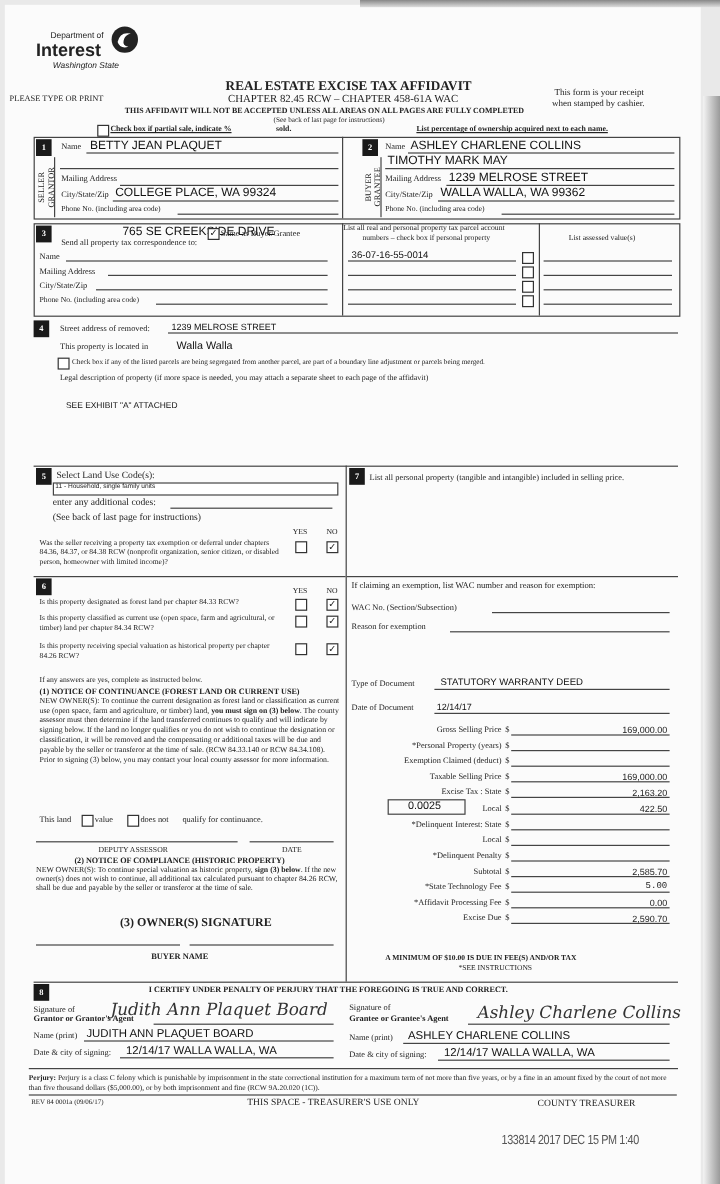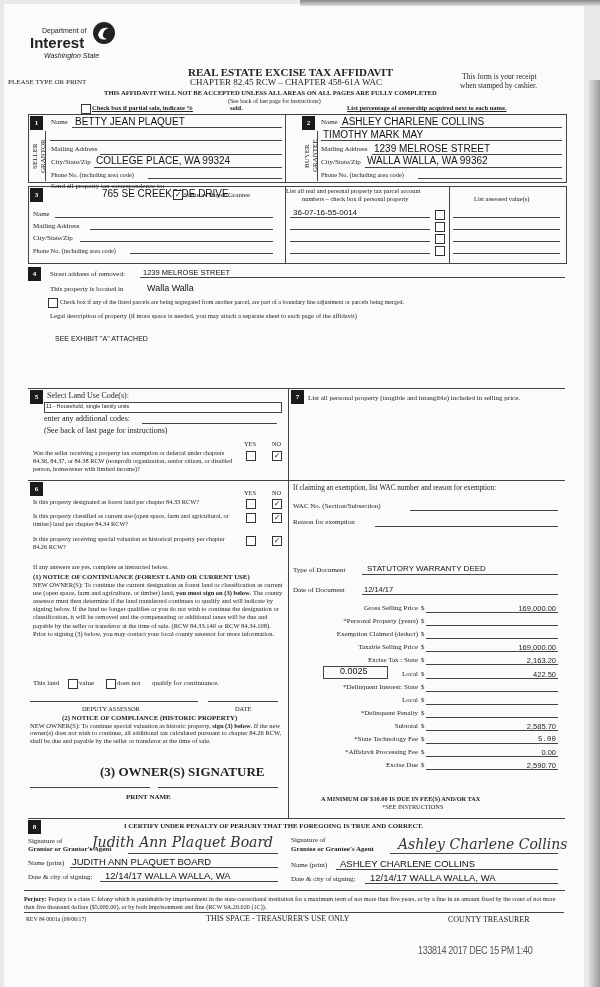--- a/index.html
+++ b/index.html
@@ -82,21 +82,21 @@
 <div class="lbl" style="left:321px;top:158px;">City/State/Zip</div>
 <div class="line" style="left:365px;top:167px;width:197px;"></div>
 <div class="val" style="left:367px;top:155px;">WALLA WALLA, WA  99362</div>
 <div class="lbl small" style="left:321px;top:171px;">Phone No. (including area code)</div>
 <div class="line" style="left:418px;top:178px;width:144px;"></div>
 
 <div class="box" style="left:28px;top:186px;width:537px;height:76px;"></div>
 <div class="abs" style="left:285px;top:186px;width:1px;height:77px;background:#444;"></div>
 <div class="abs" style="left:449px;top:186px;width:1px;height:77px;background:#444;"></div>
 <div class="num" style="left:30px;top:188px;">3</div>
-<div class="lbl" style="left:51px;top:182px;font-family:Liberation Serif, serif;">Send all property tax correspondence to:</div>
+<div class="lbl" style="left:51px;top:198px;font-family:Liberation Serif, serif;">Send all property tax correspondence to:</div>
 <div class="cb" style="left:173px;top:190px;">✓</div>
 <div class="lbl" style="left:184px;top:191px;">Same as Buyer/Grantee</div>
 <div class="lbl" style="left:33px;top:210px;">Name</div>
 <div class="line" style="left:55px;top:217px;width:218px;"></div>
 <div class="lbl" style="left:33px;top:222px;">Mailing Address</div>
 <div class="line" style="left:90px;top:229px;width:183px;"></div>
 <div class="lbl" style="left:33px;top:234px;">City/State/Zip</div>
 <div class="line" style="left:80px;top:241px;width:193px;"></div>
 <div class="lbl small" style="left:33px;top:247px;">Phone No. (including area code)</div>
 <div class="line" style="left:130px;top:253px;width:143px;"></div>
@@ -181,24 +181,24 @@
 <div class="lbl" style="left:152px;top:679px;">qualify for continuance.</div>
 <div class="line" style="left:30px;top:701px;width:168px;"></div>
 <div class="line" style="left:208px;top:701px;width:70px;"></div>
 <div class="lbl small" style="left:82px;top:705px;">DEPUTY ASSESSOR</div>
 <div class="lbl small" style="left:235px;top:705px;">DATE</div>
 <div class="lbl" style="left:62px;top:714px;font-weight:bold;font-size:6.8px;">(2) NOTICE OF COMPLIANCE (HISTORIC PROPERTY)</div>
 <div class="abs" style="left:30px;top:722px;width:255px;font-size:6.5px;line-height:7.4px;">
   <span>NEW OWNER(S): To continue special valuation as historic property,</span>
   <b>sign (3) below</b><span>. If the new owner(s) does not wish to continue, all additional tax calculated pursuant to chapter 84.26 RCW, shall be due and payable by the seller or transferor at the time of sale.</span>
 </div>
-<div class="lbl" style="left:100px;top:764px;font-weight:bold;font-size:13px;">(3)  OWNER(S) SIGNATURE</div>
+<div class="lbl" style="left:100px;top:764px;font-weight:bold;font-size:10px;">(3)  OWNER(S) SIGNATURE</div>
 <div class="line" style="left:30px;top:787px;width:120px;"></div>
 <div class="line" style="left:158px;top:787px;width:120px;"></div>
-<div class="lbl" style="left:126px;top:793px;font-weight:bold;font-size:7px;">PRINT NAME</div>
+<div class="lbl" style="left:126px;top:793px;font-weight:bold;font-size:7px;">BUYER NAME</div>
 
 <div class="num" style="left:291px;top:390px;">7</div>
 <div class="abs" style="left:308px;top:393px;width:250px;font-size:7px;line-height:10px;">List all  personal property (tangible and intangible) included in selling price.</div>
 <div class="lbl" style="left:293px;top:484px;font-size:7.2px;">If claiming an exemption, list WAC number and reason for exemption:</div>
 <div class="lbl" style="left:293px;top:502px;">WAC No. (Section/Subsection)</div>
 <div class="line" style="left:410px;top:510px;width:148px;"></div>
 <div class="lbl" style="left:293px;top:518px;">Reason for exemption</div>
 <div class="line" style="left:375px;top:526px;width:183px;"></div>
 
 <div class="lbl" style="left:293px;top:566px;">Type of Document</div>

